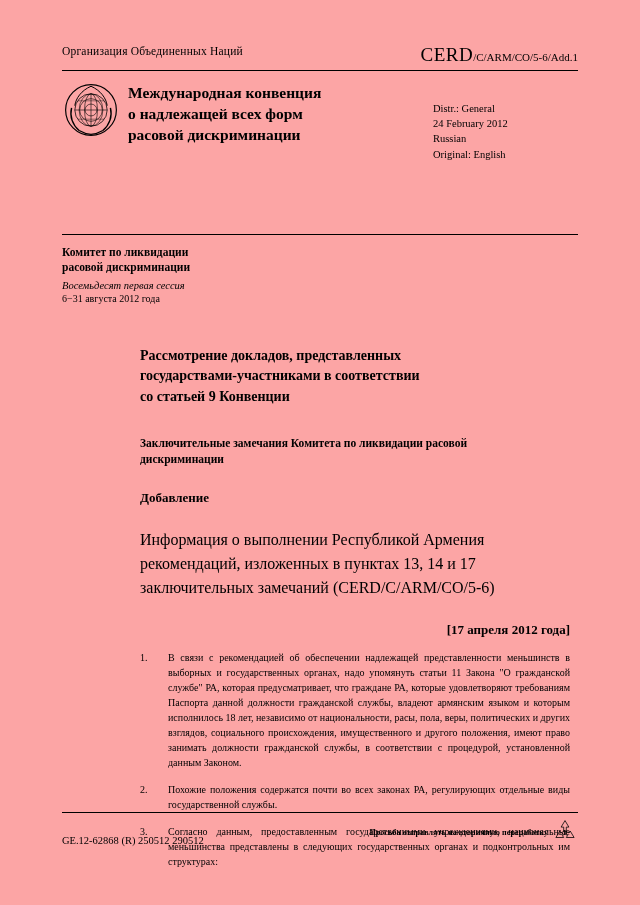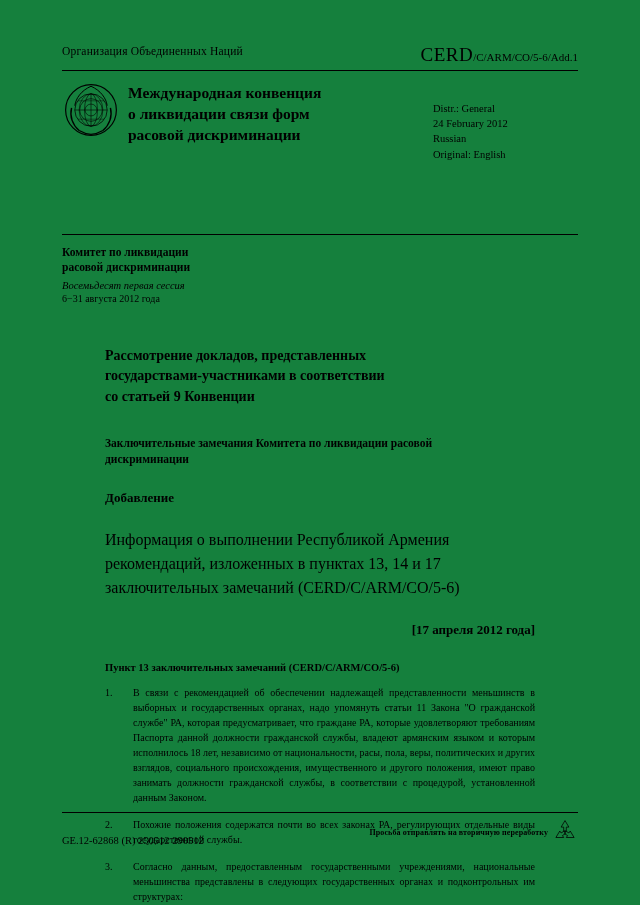--- a/index.html
+++ b/index.html
@@ -13,21 +13,21 @@
     font-family: "Liberation Serif", serif;
     color: #000;
     position: relative;
     overflow: hidden;
   }
   .page {
     position: absolute;
     left: 0; top: 0;
     width: 640px;
     height: 905px;
-    background: #15803d;
+    background: #fca5a5;
   }
   .content {
     position: absolute;
     left: 62px;
     top: 44px;
     width: 516px;
   }
 
   
   .header-row {
@@ -105,21 +105,21 @@
     margin-top: 4px;
   }
   .session-dates {
     font-size: 10px;
     margin-top: 2px;
     font-weight: normal;
   }
 
   
   .body-block {
-    margin-left: 43px;
+    margin-left: 78px;
     width: 430px;
   }
   h1.title {
     font-size: 14px;
     font-weight: bold;
     line-height: 1.45;
     margin: 42px 0 0 0;
   }
   h2.subtitle {
     font-size: 11.5px;
@@ -219,21 +219,21 @@
           <line x1="20" y1="50" x2="80" y2="50" stroke="#000" stroke-width="1.1"></line>
           <line x1="50" y1="20" x2="50" y2="80" stroke="#000" stroke-width="1.1"></line>
           <line x1="26" y1="33" x2="74" y2="33" stroke="#000" stroke-width=".8"></line>
           <line x1="26" y1="67" x2="74" y2="67" stroke="#000" stroke-width=".8"></line>
           <path d="M50 6 C32 14 22 28 20 42 M50 6 C68 14 78 28 80 42" fill="none" stroke="#000" stroke-width="1.8"></path>
           <path d="M14 46 C10 62 16 78 28 88 M86 46 C90 62 84 78 72 88" fill="none" stroke="#000" stroke-width="2.6"></path>
           <path d="M28 88 C38 94 50 95 50 95 C50 95 62 94 72 88" fill="none" stroke="#000" stroke-width="2.2"></path>
         </svg>
       </div>
       <div class="conv-title" style="white-space: pre-line;">Международная конвенция
-о ликвидации связи форм
+о надлежащей всех форм
 расовой дискриминации</div>
       <div class="distr-block">
         <div>Distr.: General</div>
         <div>24 February 2012</div>
         <div>Russian</div>
         <div>Original: English</div>
       </div>
     </div>
 
     <div class="rule-mid"></div>
@@ -247,21 +247,20 @@
       <h1 class="title" style="white-space: pre-line;">Рассмотрение докладов, представленных
 государствами-участниками в соответствии
 со статьей 9 Конвенции</h1>
       <h2 class="subtitle" style="white-space: pre-line;">Заключительные замечания Комитета по ликвидации расовой
 дискриминации</h2>
       <div class="addendum">Добавление</div>
       <h3 class="infotitle" style="white-space: pre-line;">Информация о выполнении Республикой Армения
 рекомендаций, изложенных в пунктах 13, 14 и 17
 заключительных замечаний (CERD/C/ARM/CO/5-6)</h3>
       <div class="date-right">[17 апреля 2012 года]</div>
-      <div class="section-head">Пункт 13 заключительных замечаний (CERD/C/ARM/CO/5-6)</div>
 
       <div class="para">
         <div class="num">1.</div>
         <div class="txt">В связи с рекомендацией об обеспечении надлежащей представленности меньшинств в выборных и государственных органах, надо упомянуть статьи 11 Закона "О гражданской службе" РА, которая предусматривает, что граждане РА, которые удовлетворяют требованиям Паспорта данной должности гражданской службы, владеют армянским языком и которым исполнилось 18 лет, независимо от национальности, расы, пола, веры, политических и других взглядов, социального происхождения, имущественного и другого положения, имеют право занимать должности гражданской службы, в соответствии с процедурой, установленной данным Законом.</div>
       </div>
       <div class="para">
         <div class="num">2.</div>
         <div class="txt">Похожие положения содержатся почти во всех законах РА, регулирующих отдельные виды государственной службы.</div>
       </div>
       <div class="para">

